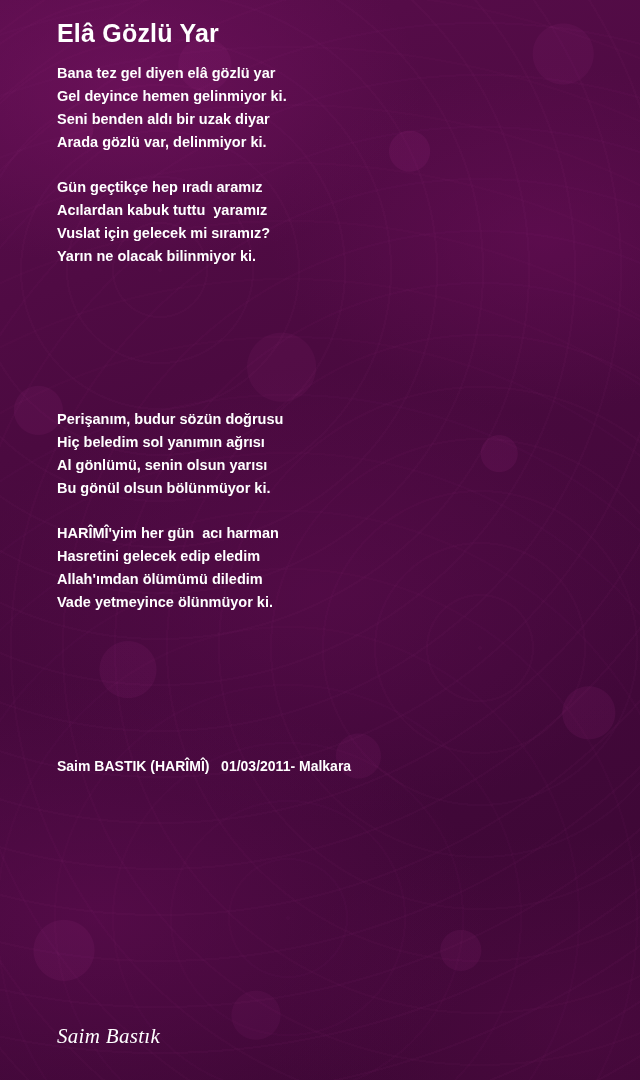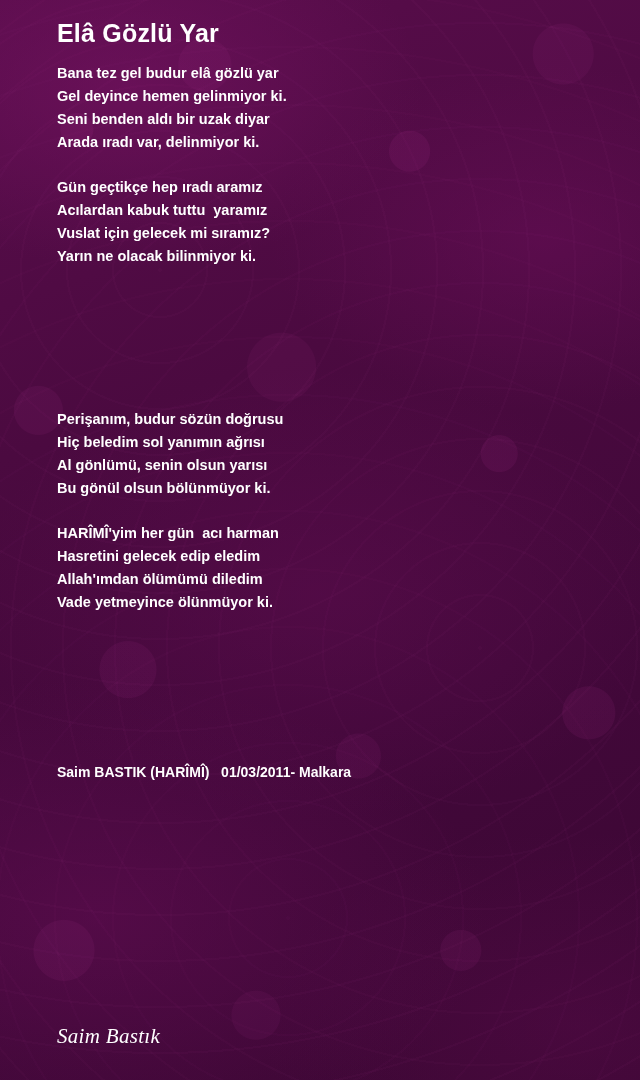--- a/index.html
+++ b/index.html
@@ -93,21 +93,21 @@
   }
   .spacer-block-2 {
     height: 120px;
   }
 
   #signature-line {
     color: #ffffff;
     font-size: 14px;
     font-weight: bold;
     white-space: pre;
-    margin-top: 8px;
+    margin-top: 2px;
   }
 
   #author-name {
     position: absolute;
     left: 57px;
     bottom: 31px;
     z-index: 3;
     color: #ffffff;
     font-family: "Liberation Serif", serif;
     font-style: italic;
@@ -119,24 +119,24 @@
 <body>
 
 <div id="poem-card">
   <div id="bg-pattern"></div>
   <div id="bg-pattern-2"></div>
 
   <div id="content">
     <h1 id="poem-title">Elâ Gözlü Yar</h1>
 
     <div class="stanza">
-      <div class="verse-line">Bana tez gel budur elâ gözlü yar</div>
+      <div class="verse-line">Bana tez gel diyen elâ gözlü yar</div>
       <div class="verse-line">Gel deyince hemen gelinmiyor ki.</div>
       <div class="verse-line">Seni benden aldı bir uzak diyar</div>
-      <div class="verse-line">Arada ıradı var, delinmiyor ki.</div>
+      <div class="verse-line">Arada gözlü var, delinmiyor ki.</div>
     </div>
 
     <div class="stanza">
       <div class="verse-line">Gün geçtikçe hep ıradı aramız</div>
       <div class="verse-line">Acılardan kabuk tuttu  yaramız</div>
       <div class="verse-line">Vuslat için gelecek mi sıramız?</div>
       <div class="verse-line">Yarın ne olacak bilinmiyor ki.</div>
     </div>
 
     <div class="spacer-block"></div>

